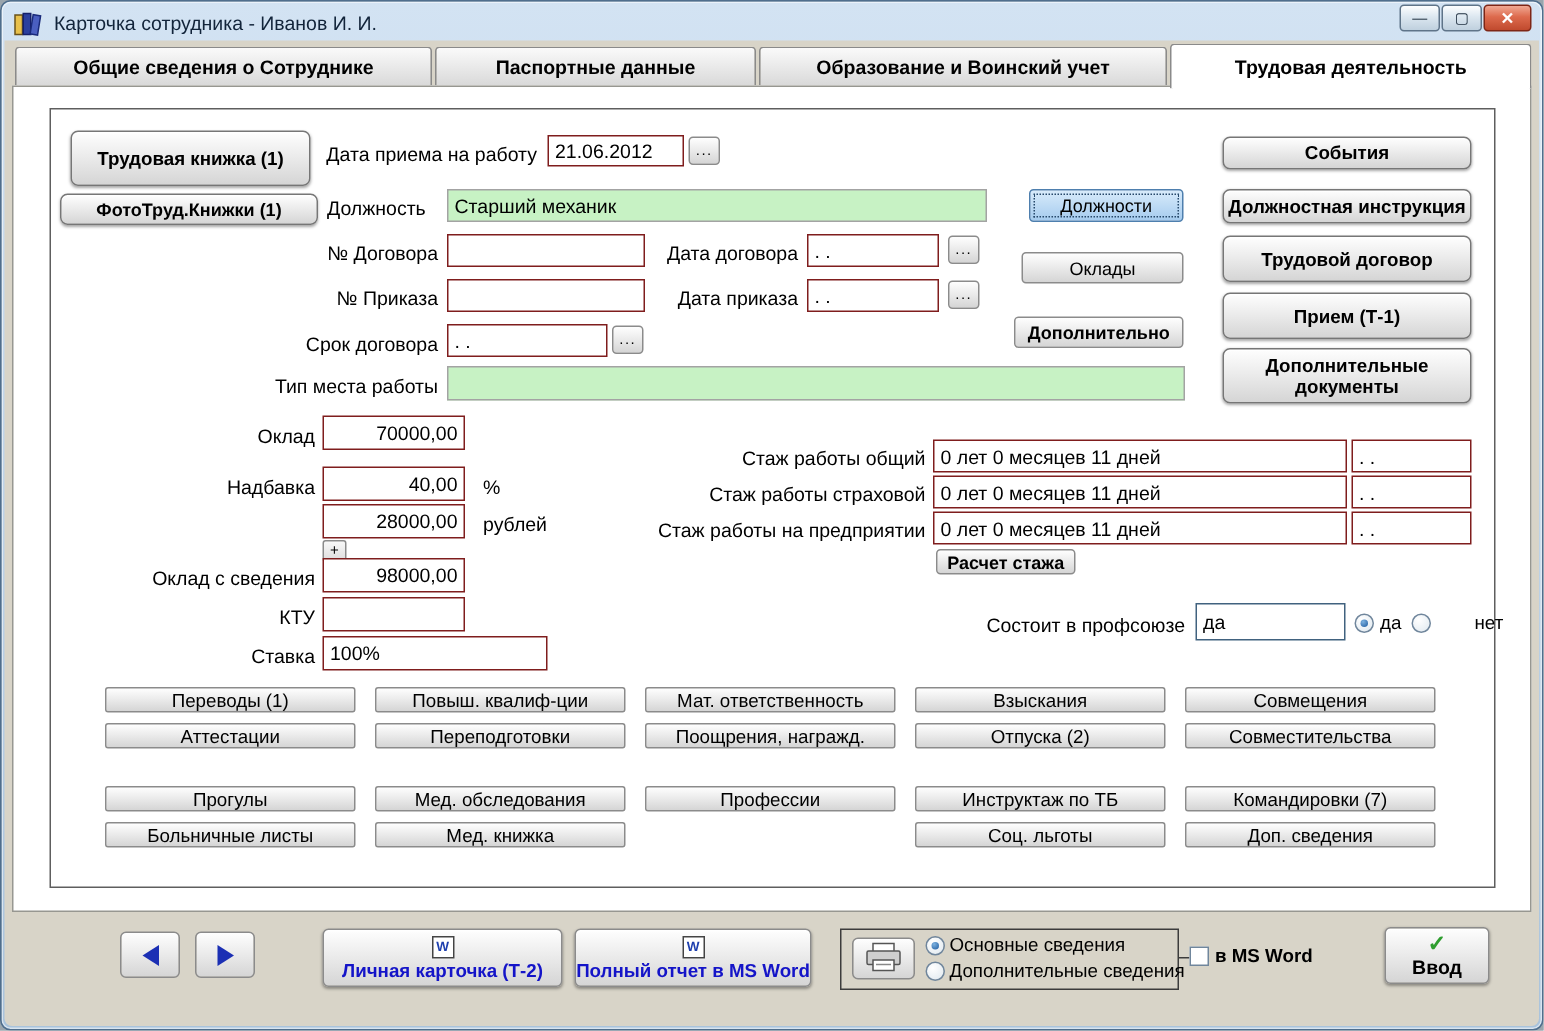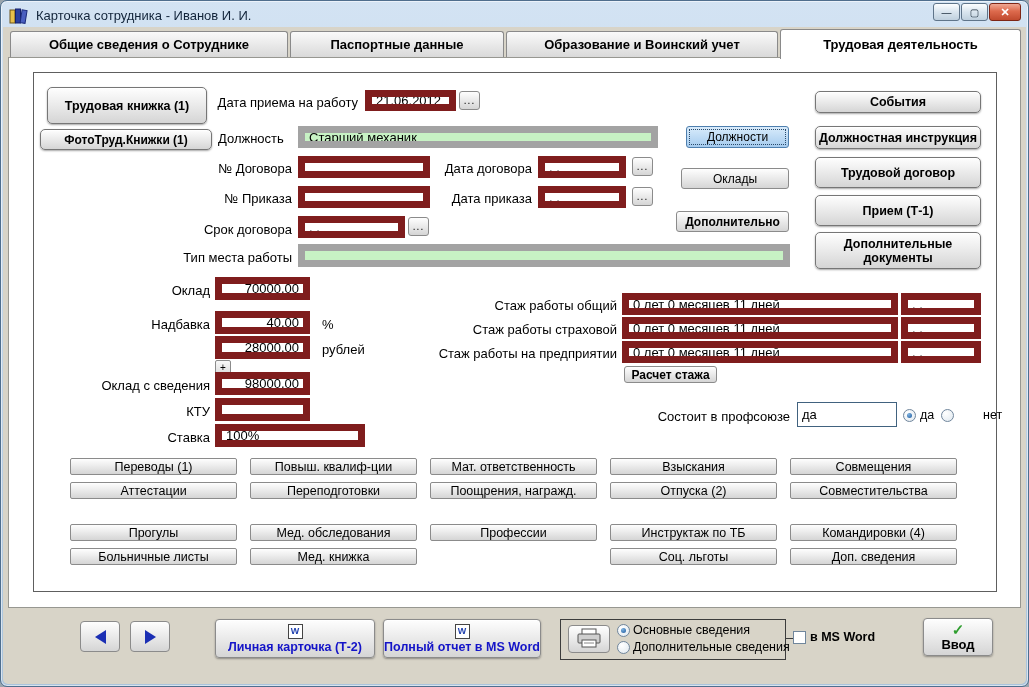--- a/index.html
+++ b/index.html
@@ -18,21 +18,21 @@
   
   .tab{position:absolute;top:31px;height:26px;box-sizing:border-box;border:1px solid #8a8a8a;border-bottom:none;
     border-radius:3px 3px 0 0;background:linear-gradient(#fafafa,#d9d9d9);display:flex;align-items:center;justify-content:center;
     font-size:13px;font-weight:bold;z-index:3;cursor:default;}
   .tab.active{top:29px;height:30px;background:#fff;z-index:5;}
   .page{position:absolute;left:8px;top:57px;width:1013px;height:551px;background:#fff;border:1px solid #979791;box-sizing:border-box;z-index:4;}
   .groupbox{position:absolute;left:33px;top:72px;width:962px;height:518px;border:1px solid #5e5e5e;z-index:4;}
   
   .lbl{position:absolute;font-size:13px;color:#000;white-space:nowrap;z-index:6;}
   .lbl.r{text-align:right;}
-  .field{position:absolute;background:#fff;border:7px solid #7f1d1d;box-sizing:border-box;font-size:13px;color:#000;
+  .field{position:absolute;background:#fff;border:1px solid #7f1d1d;box-sizing:border-box;font-size:13px;color:#000;
     display:flex;align-items:center;padding:0 4px;white-space:nowrap;overflow:hidden;z-index:6;}
   .field.green{background:#c7f2c4;border-color:#a3a3a3;}
   .field.num{justify-content:flex-end;}
   .field.focusblue{border:1px solid #41627f;}
   .btn{position:absolute;box-sizing:border-box;border:1px solid #8b8b8b;border-radius:3px;
     background:linear-gradient(#fefefe,#ececec 45%,#d5d5d5);display:flex;align-items:center;justify-content:center;
     font-size:12px;color:#000;cursor:default;z-index:6;white-space:nowrap;}
   .btn.b{font-weight:bold;font-size:12.5px;border-color:#767676;border-radius:5px;
     box-shadow:0 1px 2px rgba(0,0,0,.35), inset 0 1px 0 rgba(255,255,255,.9);}
   .btn.blue{background:linear-gradient(#d8ebfb,#a5cbee);border-color:#4e7fae;outline:1px dotted #27496b;outline-offset:-4px;}
@@ -173,21 +173,21 @@
   <div class="btn grid" style="left:70px;top:482px;">Аттестации</div>
   <div class="btn grid" style="left:250px;top:482px;">Переподготовки</div>
   <div class="btn grid" style="left:430px;top:482px;">Поощрения, награжд.</div>
   <div class="btn grid" style="left:610px;top:482px;">Отпуска (2)</div>
   <div class="btn grid" style="left:790px;top:482px;">Совместительства</div>
 
   <div class="btn grid" style="left:70px;top:524px;">Прогулы</div>
   <div class="btn grid" style="left:250px;top:524px;">Мед. обследования</div>
   <div class="btn grid" style="left:430px;top:524px;">Профессии</div>
   <div class="btn grid" style="left:610px;top:524px;">Инструктаж по ТБ</div>
-  <div class="btn grid" style="left:790px;top:524px;">Командировки (4)</div>
+  <div class="btn grid" style="left:790px;top:524px;">Командировки (7)</div>
 
   <div class="btn grid" style="left:70px;top:548px;">Больничные листы</div>
   <div class="btn grid" style="left:250px;top:548px;">Мед. книжка</div>
   <div class="btn grid" style="left:610px;top:548px;">Соц. льготы</div>
   <div class="btn grid" style="left:790px;top:548px;">Доп. сведения</div>
 
   <div class="btn" style="left:80px;top:621px;width:40px;height:31px;border-radius:4px;">
     <span class="tri-l"></span>
   </div>
   <div class="btn" style="left:130px;top:621px;width:40px;height:31px;border-radius:4px;">

